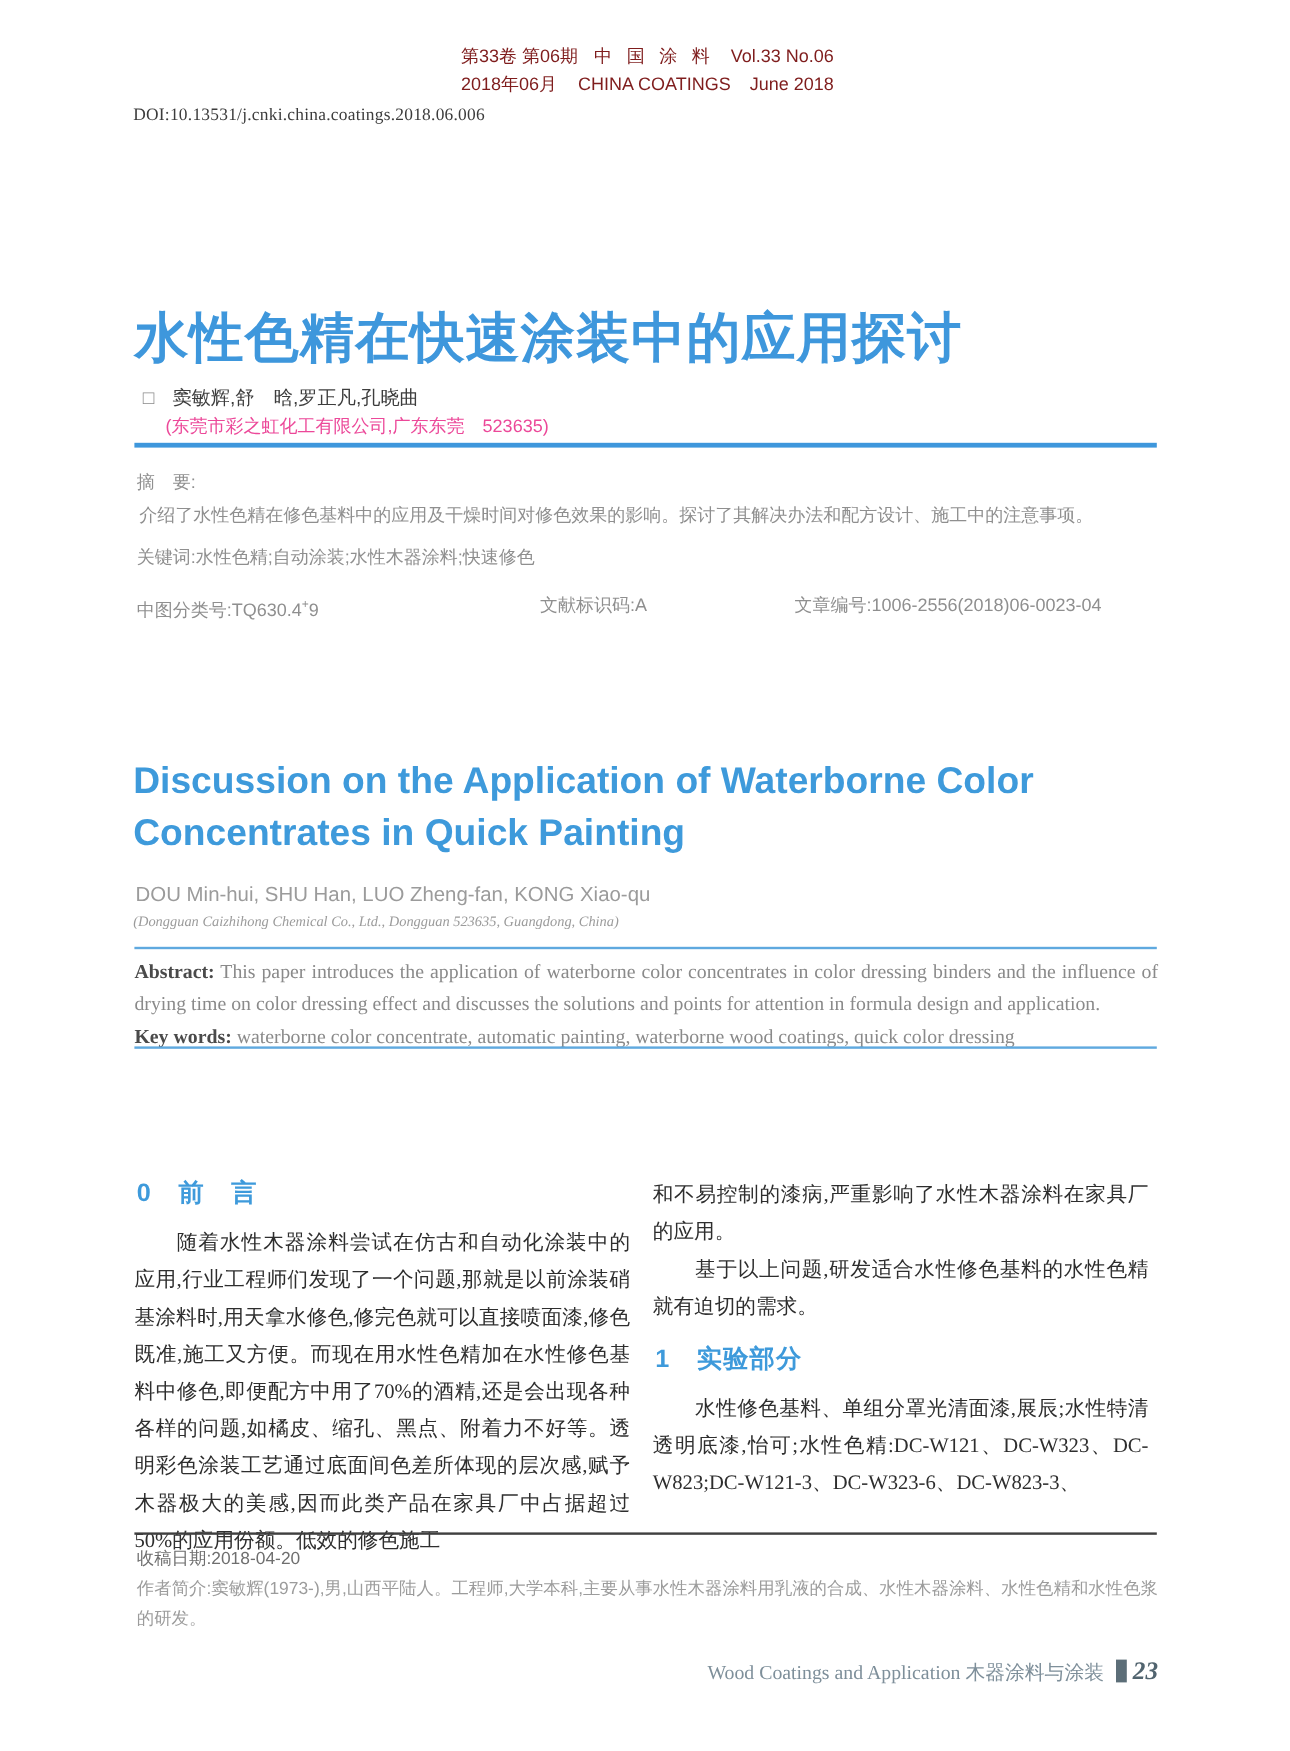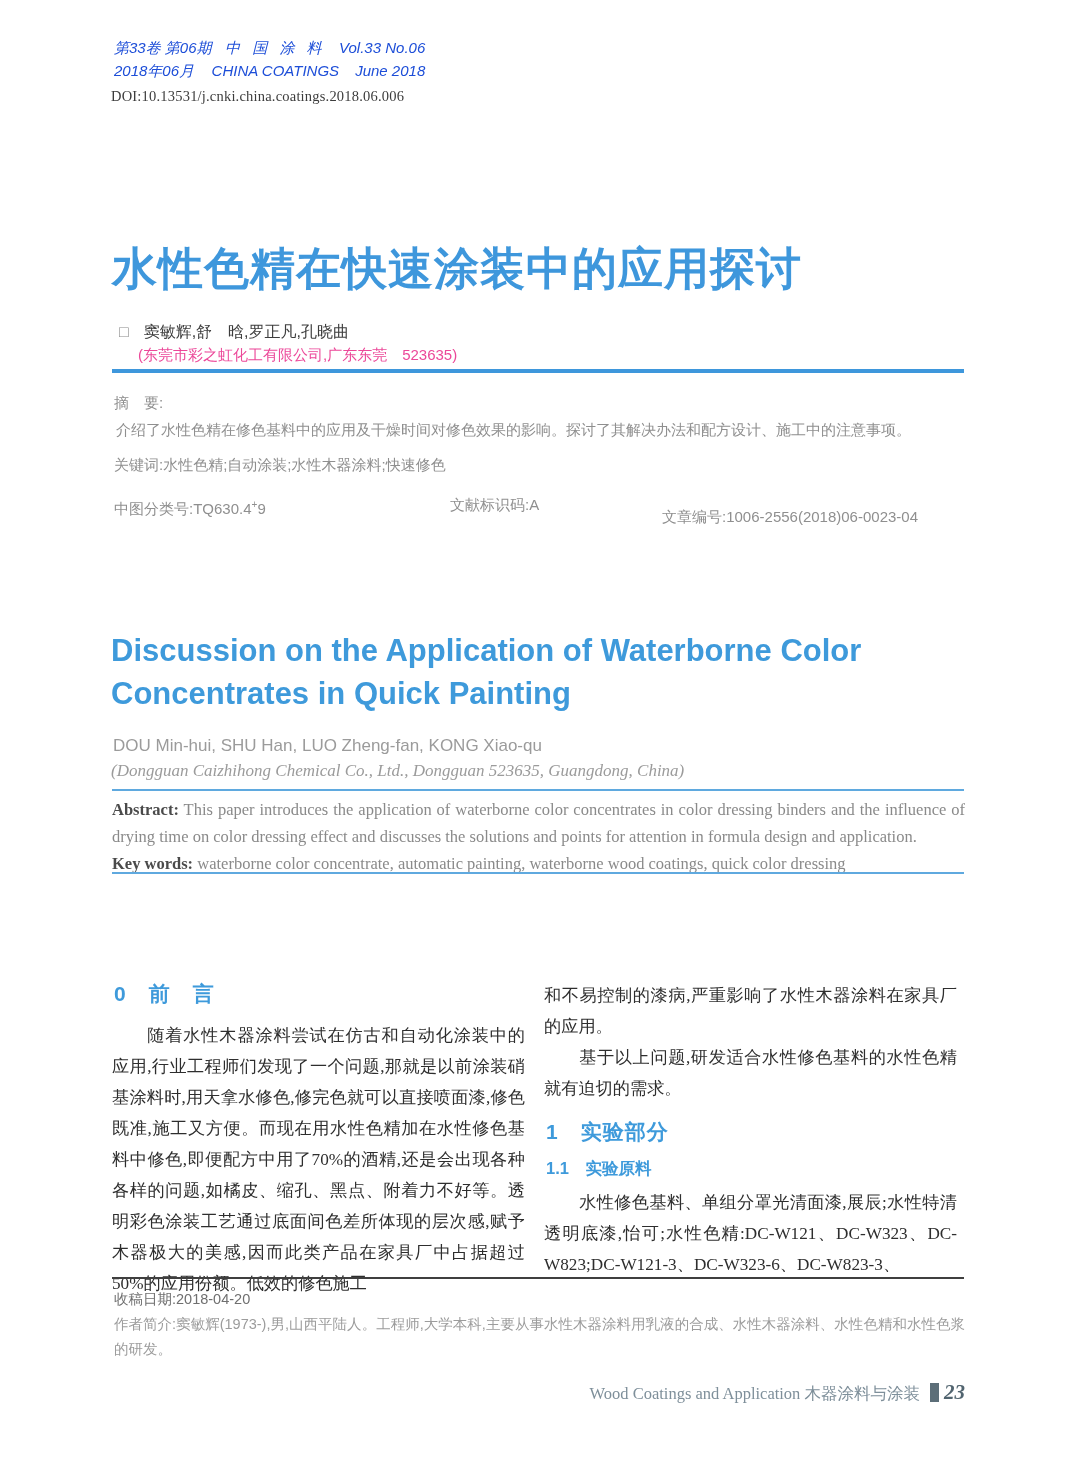--- a/index.html
+++ b/index.html
@@ -4,52 +4,52 @@
 <title>China Coatings – Article Page</title>
 <style>
   html,body { margin:0; padding:0; background:#ffffff; }
   .page {
     position:relative; width:1075px; height:1459px; background:#ffffff;
     font-family:"Liberation Sans","DejaVu Sans",sans-serif; overflow:hidden;
   }
   .abs { position:absolute; }
 
   
-  .jheader { top:36px; left:114px; width:851px; display:flex; justify-content:flex-start;
-             color:#1d4ed8; font-size:15px; line-height:23px;font-style:italic; }
+  .jheader { top:36px; left:114px; width:851px; display:flex; justify-content:center;
+             color:#7f1d1d; font-size:15px; line-height:23px; }
   .jheader .hcol-center { text-align:center; }
   .jheader .hcol-right  { text-align:right; }
   .jheader .cn-row { letter-spacing:4px; }
   .doi-line { top:88px; left:111px; font-family:"Liberation Serif","DejaVu Serif",serif;
               font-size:14.5px; color:#3c3c3c; letter-spacing:.2px; }
 
   
-  .cn-title { top:239px; left:112px; width:860px; font-size:45px; font-weight:bold;
+  .cn-title { top:252px; left:112px; width:860px; font-size:45px; font-weight:bold;
               color:#3e97dc; letter-spacing:1px; }
   .cn-authors { top:322px; left:119px; font-size:16px; color:#3d3d3d; }
   .cn-authors .marker { color:#8b8b8b; margin-right:15px; }
   .cn-affil { top:346px; left:138px; font-size:15px; color:#ec4899; }
   .rule-thick { top:369px; left:112px; width:852px; height:4px; background:#3e97dc; }
 
   
   .cn-abstract { top:389px; left:114px; width:848px; color:#8f8f8f; font-size:15px; line-height:27px; }
   .ab-row { display:flex;flex-direction:column; }
   .ab-label { white-space:pre; }
   .ab-text { flex:1; text-align:justify; padding-left:2px; }
   .kw-row { margin-top:8px; }
   .meta-row { position:relative; margin-top:13px; height:24px; }
   .meta-doc { position:absolute; left:336px; top:0; }
-  .meta-id  { position:absolute; left:548px; top:12px; }
+  .meta-id  { position:absolute; left:548px; top:0; }
   .sup { font-size:10px; vertical-align:super; }
 
   
   .en-title { top:629px; left:111px; width:862px; font-size:31px; font-weight:bold;
               color:#3e9adb; line-height:43px; }
   .en-authors { top:736px; left:113px; font-size:17px; color:#9b9b9b; }
-  .en-affil { top:761px; left:111px; font-size:17px; font-style:italic;
+  .en-affil { top:761px; left:111px; font-size:12px; font-style:italic;
               font-family:"Liberation Serif","DejaVu Serif",serif; color:#9b9b9b;text-align:right; }
   .rule-thin { left:112px; width:852px; height:2px; background:#5fa9df; }
   .rt1 { top:789px; } .rt2 { top:872px; }
 
   .en-abstract { top:797px; left:112px; width:853px;
                  font-family:"Liberation Serif","DejaVu Serif",serif;
                  font-size:16.5px; color:#8a8a8a; line-height:26.5px; text-align:justify; }
   .en-abstract .blabel { font-weight:bold; color:#4a4a4a; }
   .en-kw { margin-top:1px; text-align:left; }
 
@@ -142,21 +142,20 @@
 
   <div class="abs columns">
     <div class="col">
       <div class="sec-h">0　前　言</div>
       <p class="bodyp indent">随着水性木器涂料尝试在仿古和自动化涂装中的应用,行业工程师们发现了一个问题,那就是以前涂装硝基涂料时,用天拿水修色,修完色就可以直接喷面漆,修色既准,施工又方便。而现在用水性色精加在水性修色基料中修色,即便配方中用了70%的酒精,还是会出现各种各样的问题,如橘皮、缩孔、黑点、附着力不好等。透明彩色涂装工艺通过底面间色差所体现的层次感,赋予木器极大的美感,因而此类产品在家具厂中占据超过50%的应用份额。低效的修色施工</p>
     </div>
     <div class="col">
       <p class="bodyp">和不易控制的漆病,严重影响了水性木器涂料在家具厂的应用。</p>
       <p class="bodyp indent">基于以上问题,研发适合水性修色基料的水性色精就有迫切的需求。</p>
       <div class="sec-h mt14">1　实验部分</div>
-      <div class="sec-h2">1.1　实验原料</div>
       <p class="bodyp indent">水性修色基料、单组分罩光清面漆,展辰;水性特清透明底漆,怡可;水性色精:DC-W121、DC-W323、DC-W823;DC-W121-3、DC-W323-6、DC-W823-3、</p>
     </div>
   </div>
 
   <div class="abs fn-rule"></div>
   <div class="abs footnote">
     <div class="fn-received">收稿日期:2018-04-20</div>
     <div class="fn-bio">作者简介:窦敏辉(1973-),男,山西平陆人。工程师,大学本科,主要从事水性木器涂料用乳液的合成、水性木器涂料、水性色精和水性色浆的研发。</div>
   </div>
 

